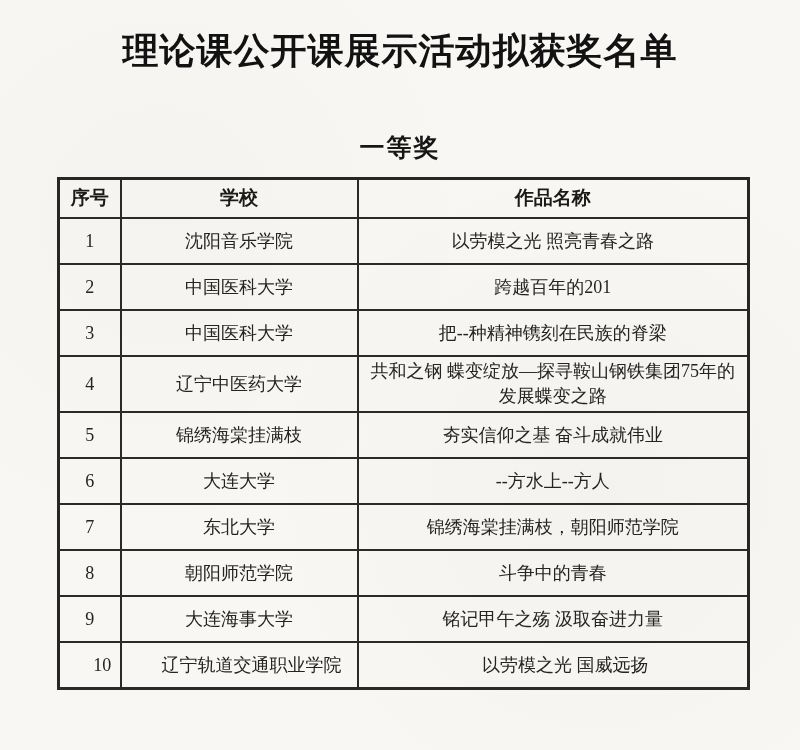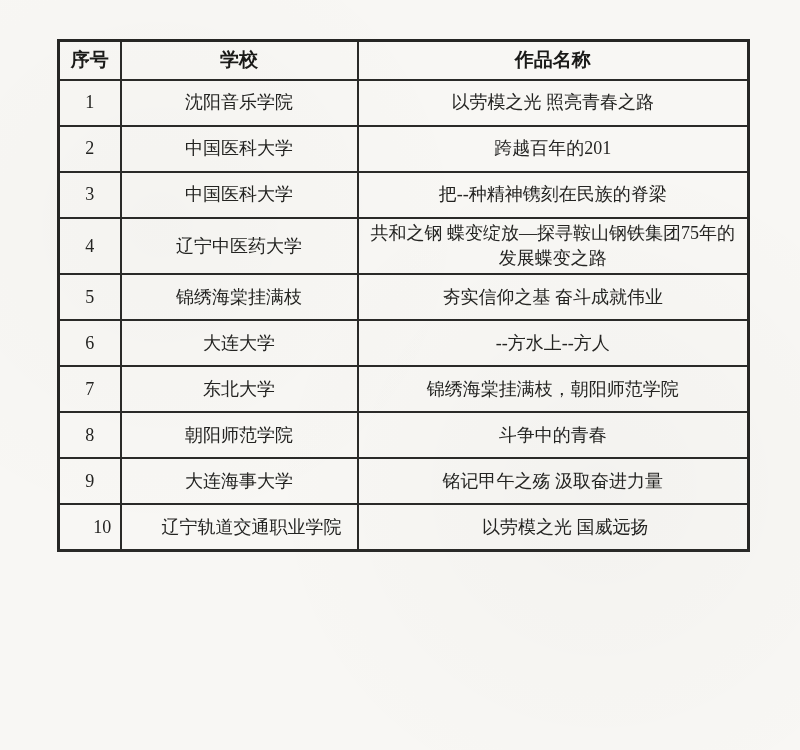--- a/index.html
+++ b/index.html
@@ -78,22 +78,24 @@
     border-bottom-width: 3px;
     padding-left: 33px;
   }
 </style>
 </head>
 <body>
 
 <div class="page">
 
   <div class="doc-title">
+    <div>理论课公开课展示活动拟获奖名单</div>
   </div>
 
+  <div class="section-heading">一等奖</div>
 
   <table class="award-table">
     <colgroup>
       <col class="c-no">
       <col class="c-school">
       <col class="c-work">
     </colgroup>
     <thead>
       <tr>
         <th>序号</th>

